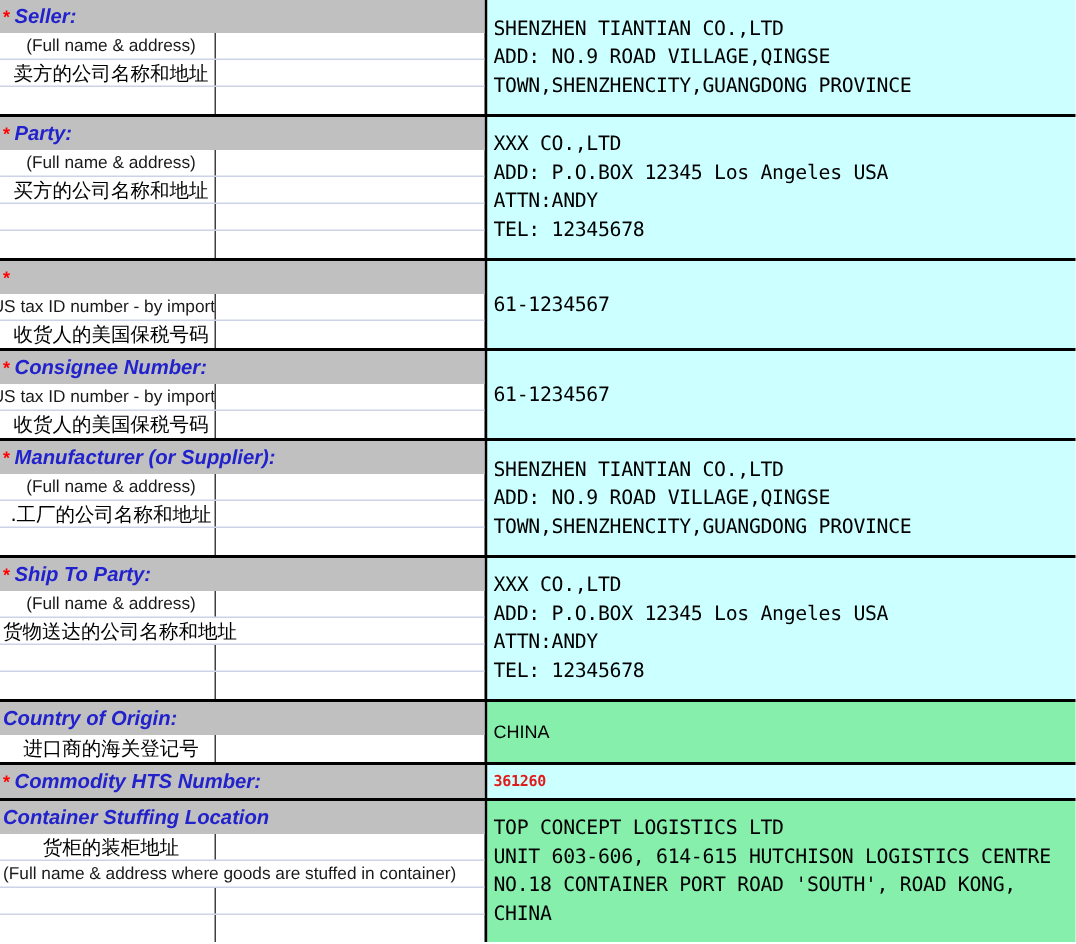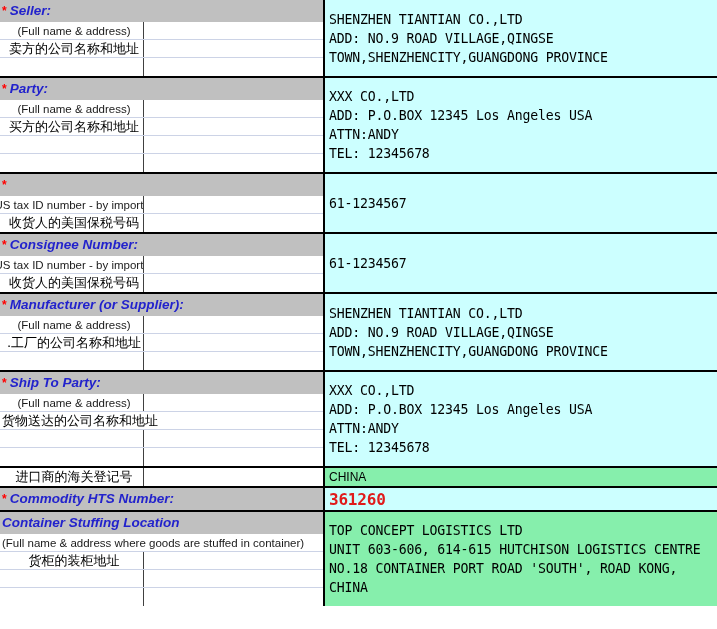--- a/index.html
+++ b/index.html
@@ -87,21 +87,21 @@
   }
   .rcol.yellow{background:#86efac;}
   .vline{
     font-family:"DejaVu Sans Mono",monospace;
     font-size:13.2px;
     line-height:19px;
     color:#000000;
     white-space:pre;
     letter-spacing:-0.2px;
   }
-  .vline.red{color:#e01b1b;font-size:16px;font-weight:bold;}
+  .vline.red{color:#e01b1b;font-size:10px;font-weight:bold;}
   .vline.sans{
     font-family:"Liberation Sans",sans-serif;
     font-size:12px;line-height:16px;letter-spacing:0;
   }
 </style>
 </head>
 <body>
 
 <div class="sheet" id="sheet">
     <div class="block">
@@ -281,20 +281,25 @@
       </div>
       <div class="rcol">
         <div class="vline">XXX CO.,LTD</div>
         <div class="vline">ADD: P.O.BOX 12345 Los Angeles USA</div>
         <div class="vline">ATTN:ANDY</div>
         <div class="vline">TEL: 12345678</div>
       </div>
     </div>
     <div class="block">
       <div class="lcol">
+        <div class="row hdr">
+          <div class="span">
+            <span class="htitle">Country of Origin:</span>
+          </div>
+        </div>
         <div class="row">
           <div class="cellA">
             <span class="cn">进口商的海关登记号</span>
           </div>
           <div class="cellB"></div>
         </div>
       </div>
       <div class="rcol yellow">
         <div class="vline sans">CHINA</div>
       </div>
@@ -313,29 +318,29 @@
       </div>
     </div>
     <div class="block">
       <div class="lcol">
         <div class="row hdr">
           <div class="span">
             <span class="htitle">Container Stuffing Location</span>
           </div>
         </div>
         <div class="row">
+          <div class="cellA">
+            <span class="cn">货柜的装柜地址</span>
+          </div>
+          <div class="cellB"></div>
+        </div>
+        <div class="row">
           <div class="span">
             <span class="sub">(Full name &amp; address where goods are stuffed in container)</span>
           </div>
-        </div>
-        <div class="row">
-          <div class="cellA">
-            <span class="cn">货柜的装柜地址</span>
-          </div>
-          <div class="cellB"></div>
         </div>
         <div class="row">
           <div class="cellA"></div>
           <div class="cellB"></div>
         </div>
         <div class="row">
           <div class="cellA"></div>
           <div class="cellB"></div>
         </div>
       </div>

